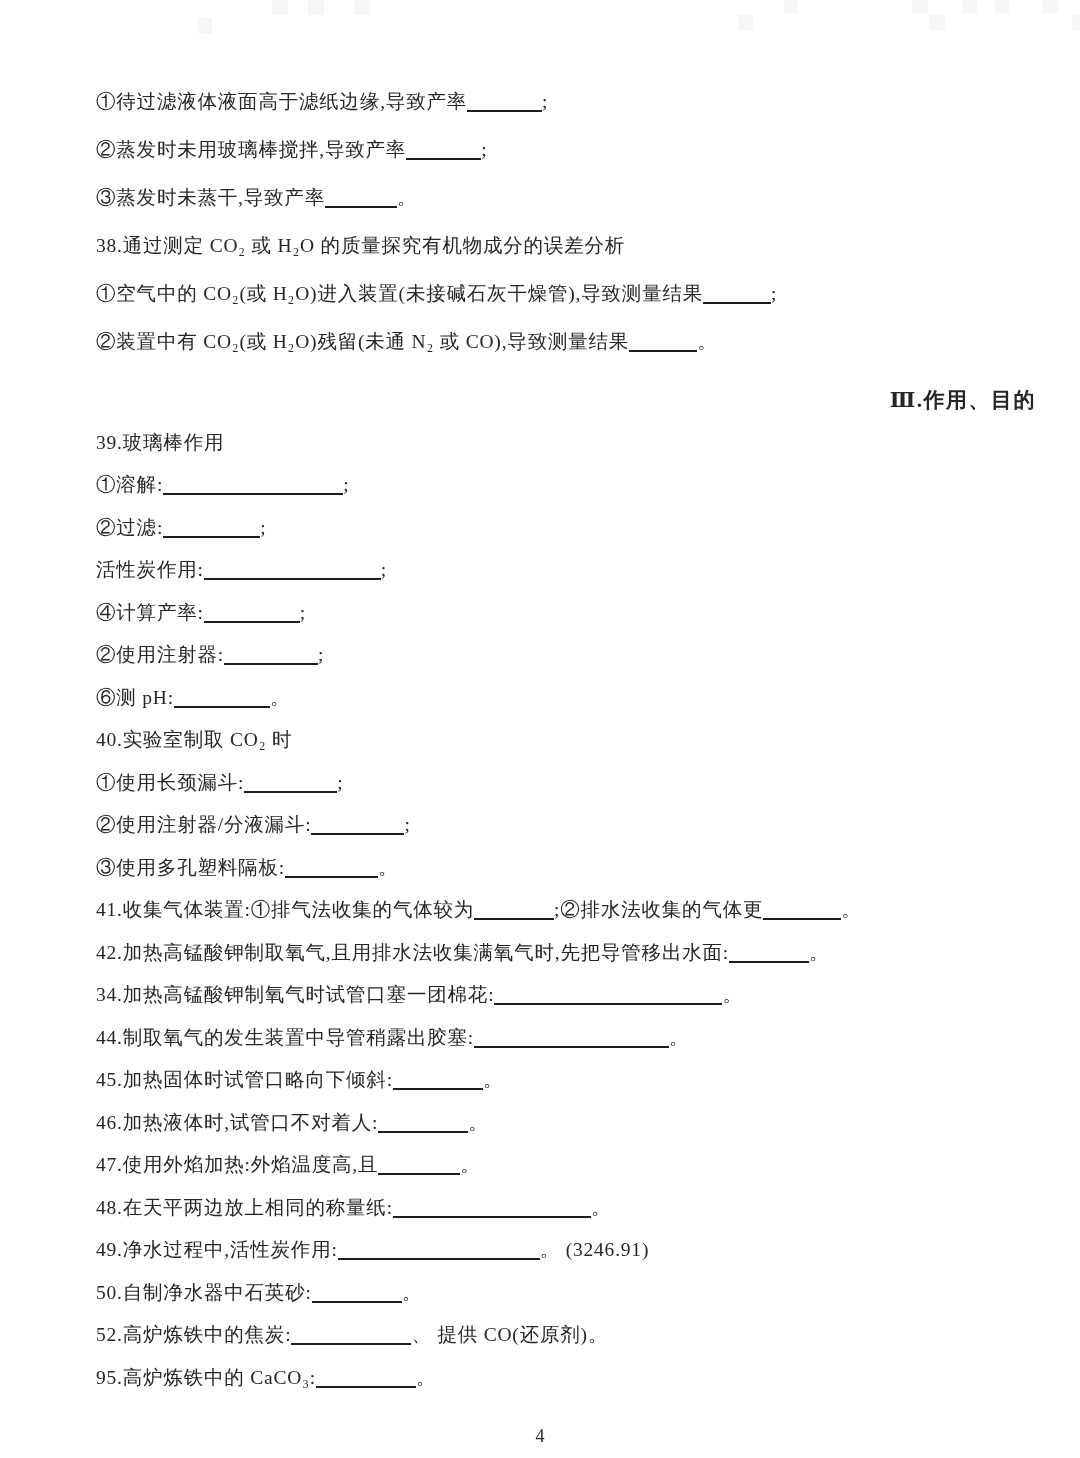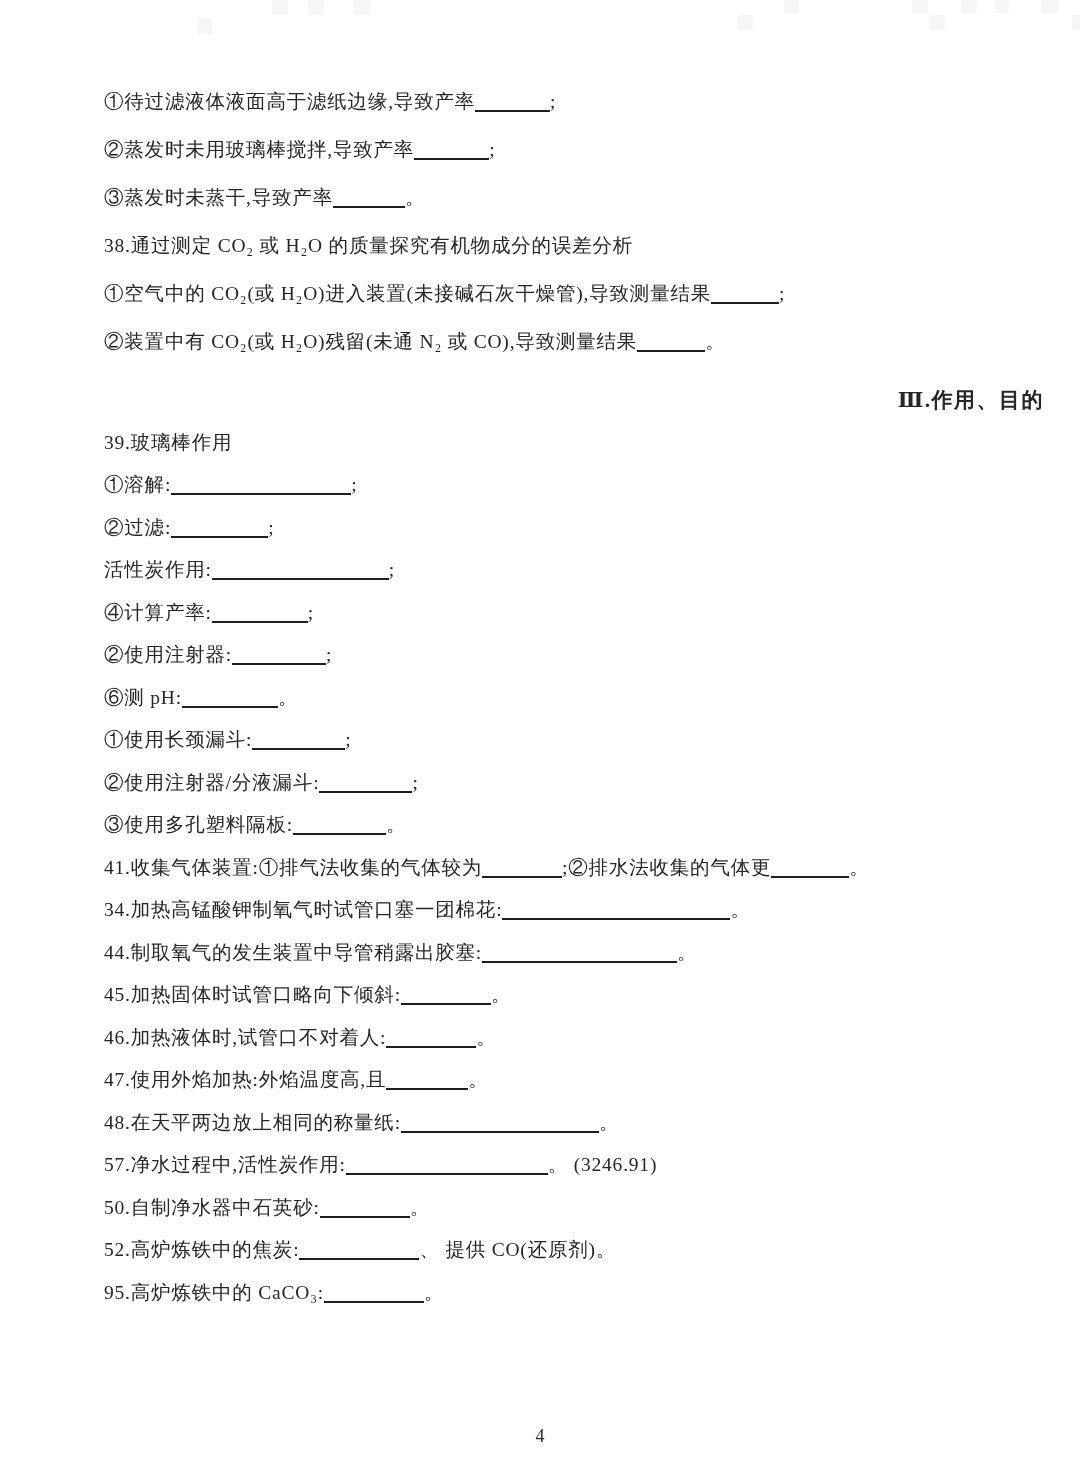--- a/index.html
+++ b/index.html
@@ -6,21 +6,21 @@
   .page{
     position:relative;
     width:1080px;height:1458px;
     background:#ffffff;
     overflow:hidden;
     font-family:"Liberation Serif","DejaVu Serif",serif;
     color:#262626;
   }
   
   .wm{position:absolute;background:#f4f6f8;}
-  .content{position:absolute;left:104px;top:78px;width:940px;}
+  .content{position:absolute;left:96px;top:78px;width:940px;}
   .line{
     font-size:19.5px;
     letter-spacing:0.8px;
     white-space:nowrap;
   }
   .sec-0 .line{height:48px;line-height:48px;}
   .sec-1{margin-top:13px;text-align:right;}
   .sec-1 .line,.sec-2 .line{height:42.5px;line-height:42.5px;}
   .line.bold{font-weight:700;font-size:21px;letter-spacing:1.5px;}
   .blank{
@@ -69,31 +69,33 @@
         <div class="line bold"><span>Ⅲ.作用、目的</span></div>
       </section>
       <section class="sec sec-2">
         <div class="line"><span>39.玻璃棒作用</span></div>
         <div class="line"><span>①溶解:</span><span class="blank" style="width: 180px;"></span><span>;</span></div>
         <div class="line"><span>②过滤:</span><span class="blank" style="width: 97px;"></span><span>;</span></div>
         <div class="line"><span>活性炭作用:</span><span class="blank" style="width: 177px;"></span><span>;</span></div>
         <div class="line"><span>④计算产率:</span><span class="blank" style="width: 96px;"></span><span>;</span></div>
         <div class="line"><span>②使用注射器:</span><span class="blank" style="width: 94px;"></span><span>;</span></div>
         <div class="line"><span>⑥测 pH:</span><span class="blank" style="width: 96px;"></span><span>。</span></div>
+        <div class="line"><span>40.实验室制取 CO₂ 时</span></div>
         <div class="line"><span>①使用长颈漏斗:</span><span class="blank" style="width: 93px;"></span><span>;</span></div>
         <div class="line"><span>②使用注射器/分液漏斗:</span><span class="blank" style="width: 93px;"></span><span>;</span></div>
         <div class="line"><span>③使用多孔塑料隔板:</span><span class="blank" style="width: 93px;"></span><span>。</span></div>
         <div class="line"><span>41.收集气体装置:①排气法收集的气体较为</span><span class="blank" style="width: 80px;"></span><span>;②排水法收集的气体更</span><span class="blank" style="width: 78px;"></span><span>。</span></div>
+        <div class="line"><span>42.加热高锰酸钾制取氧气,且用排水法收集满氧气时,先把导管移出水面:</span><span class="blank" style="width: 80px;"></span><span>。</span></div>
         <div class="line"><span>34.加热高锰酸钾制氧气时试管口塞一团棉花:</span><span class="blank" style="width: 228px;"></span><span>。</span></div>
         <div class="line"><span>44.制取氧气的发生装置中导管稍露出胶塞:</span><span class="blank" style="width: 195px;"></span><span>。</span></div>
         <div class="line"><span>45.加热固体时试管口略向下倾斜:</span><span class="blank" style="width: 90px;"></span><span>。</span></div>
         <div class="line"><span>46.加热液体时,试管口不对着人:</span><span class="blank" style="width: 90px;"></span><span>。</span></div>
         <div class="line"><span>47.使用外焰加热:外焰温度高,且</span><span class="blank" style="width: 82px;"></span><span>。</span></div>
         <div class="line"><span>48.在天平两边放上相同的称量纸:</span><span class="blank" style="width: 198px;"></span><span>。</span></div>
-        <div class="line"><span>57.净水过程中,活性炭作用:</span><span class="blank" style="width: 202px;"></span><span>。 (3246.91)</span></div>
+        <div class="line"><span>49.净水过程中,活性炭作用:</span><span class="blank" style="width: 202px;"></span><span>。 (3246.91)</span></div>
         <div class="line"><span>50.自制净水器中石英砂:</span><span class="blank" style="width: 90px;"></span><span>。</span></div>
         <div class="line"><span>52.高炉炼铁中的焦炭:</span><span class="blank" style="width: 120px;"></span><span>、 提供 CO(还原剂)。</span></div>
         <div class="line"><span>95.高炉炼铁中的 CaCO₃:</span><span class="blank" style="width: 100px;"></span><span>。</span></div>
       </section>
     </main>
 
   <div class="page-number">4</div>
 </div>
 
 </body></html>

